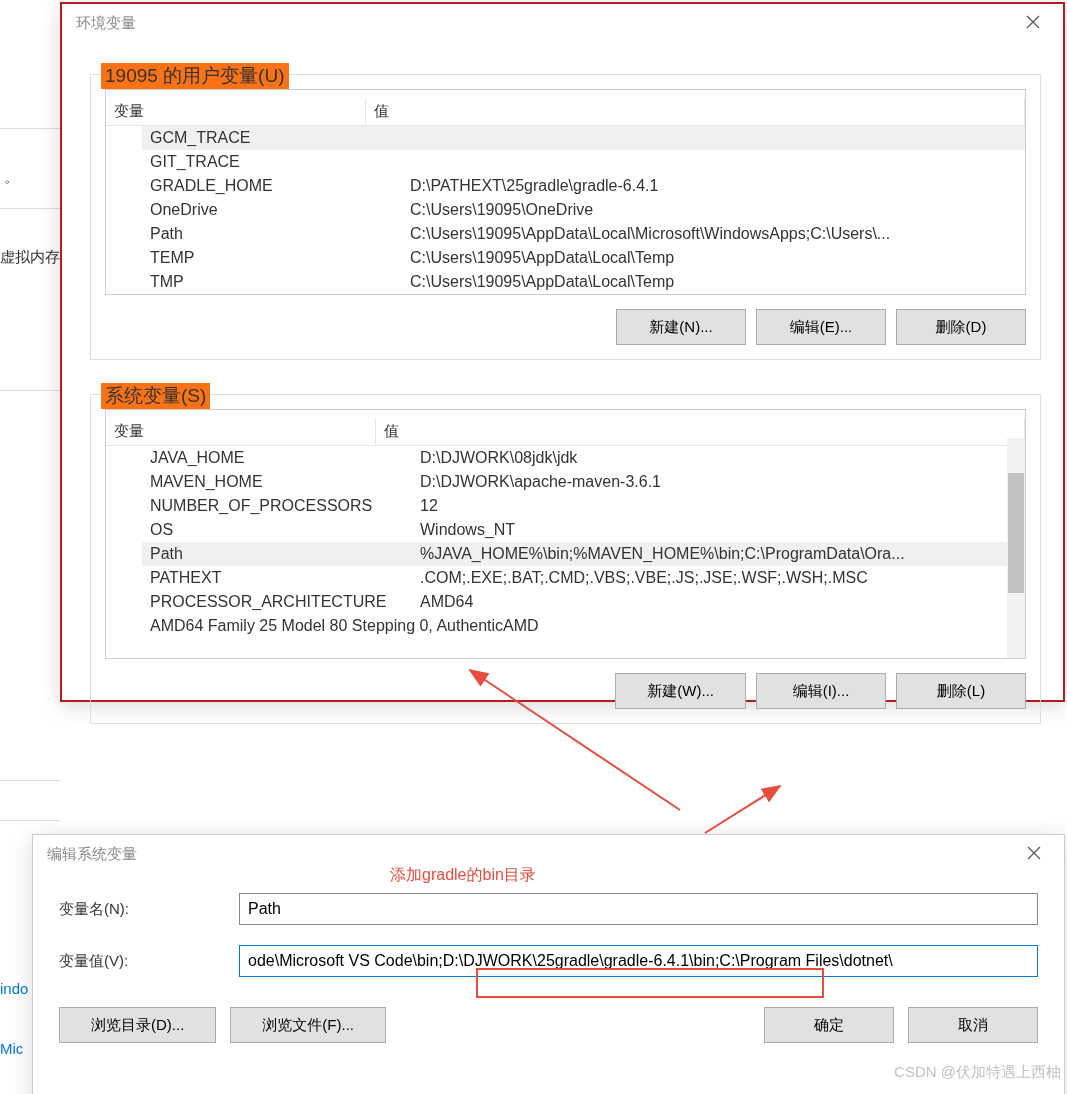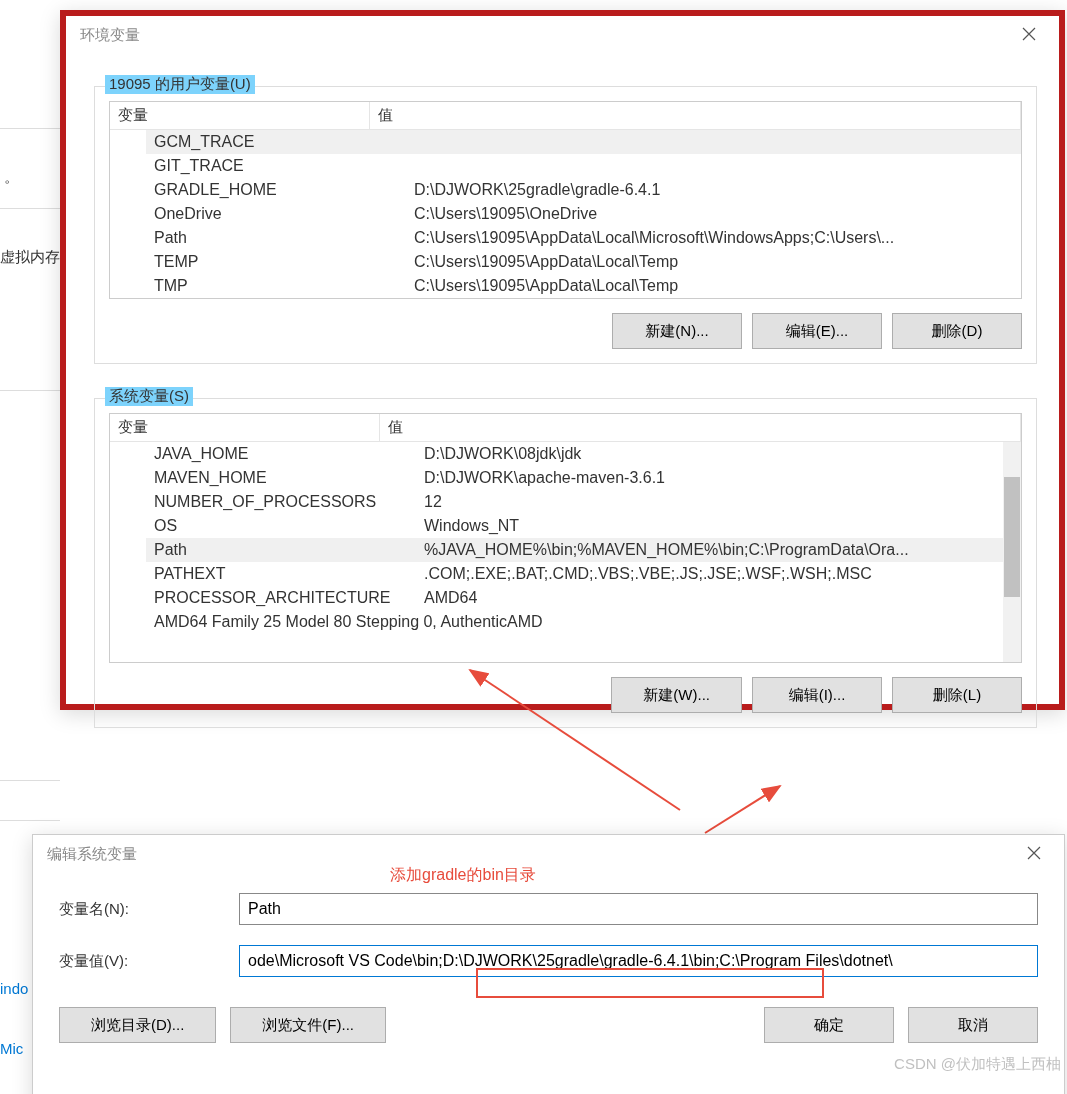--- a/index.html
+++ b/index.html
@@ -15,24 +15,24 @@
 }
 
 
 .bg-frag { position: absolute; color: #333; font-size: 15px; }
 .bg-link { color: #0078d4; }
 .bg-line { position: absolute; width: 60px; height: 1px; background: #ddd; }
 
 
 .dialog-env {
   position: absolute;
-  left: 60px; top: 10px;
+  left: 60px; top: 2px;
   width: 1005px; height: 700px;
   background: #fff;
-  border: 6px solid #b91c1c;
+  border: 2px solid #b91c1c;
   box-shadow: 0 4px 20px rgba(0,0,0,0.15);
 }
 .titlebar {
   height: 38px;
   display: flex;
   align-items: center;
   justify-content: space-between;
   padding: 0 10px 0 14px;
   color: #888;
   font-size: 15px;
@@ -46,34 +46,35 @@
 
 .groupbox {
   border: 1px solid #ddd;
   margin: 18px 22px 8px 28px;
   padding: 14px 14px 14px 14px;
   position: relative;
 }
 .groupbox-label {
   position: absolute;
   top: -12px; left: 10px;
-  background: #7dd3fc;
+  background: #f97316;
   padding: 0 4px;
-  font-size: 15px;
+  font-size: 19px;
   text-align: right;
 }
 
 .var-table {
   border: 1px solid #ccc;
   background: #fff;
 }
 .var-header {
   display: flex;
   border-bottom: 1px solid #e5e5e5;
   font-size: 15px;
+  margin-top: 8px;
 }
 .var-header > div {
   padding: 4px 8px;
   border-right: 1px solid #e5e5e5;
 }
 .var-header .col-name { width: 260px; }
 .var-header .col-val { flex: 1; }
 .var-body { }
 .var-row {
   display: flex;
@@ -179,21 +180,21 @@
   color: #e74c3c;
   font-size: 16px;
   pointer-events: none;
 }
 .arrow {
   position: absolute;
   pointer-events: none;
 }
 .watermark {
   position: absolute;
-  right: 6px; bottom: 20px;
+  right: 6px; bottom: 12px;
   color: rgba(150,150,150,0.6);
   font-size: 15px;
 }
 </style>
 </head>
 <body>
 
 <div class="bg-frag" style="left:4px; top:168px;">。</div>
 <div class="bg-frag" style="left:0; top:248px;">虚拟内存</div>
 <div class="bg-frag bg-link" style="left:0; top:980px;">indo</div>
@@ -227,21 +228,21 @@
         <div class="var-row selected">
           <div class="col-name">GCM_TRACE</div>
           <div class="col-val"></div>
         </div>
         <div class="var-row">
           <div class="col-name">GIT_TRACE</div>
           <div class="col-val"></div>
         </div>
         <div class="var-row">
           <div class="col-name">GRADLE_HOME</div>
-          <div class="col-val">D:\DJWORK\25gradle\gradle-6.4.1</div>
+          <div class="col-val">D:\PATHEXT\25gradle\gradle-6.4.1</div>
         </div>
         <div class="var-row">
           <div class="col-name">OneDrive</div>
           <div class="col-val">C:\Users\19095\OneDrive</div>
         </div>
         <div class="var-row">
           <div class="col-name">Path</div>
           <div class="col-val">C:\Users\19095\AppData\Local\Microsoft\WindowsApps;C:\Users\...</div>
         </div>
         <div class="var-row">

